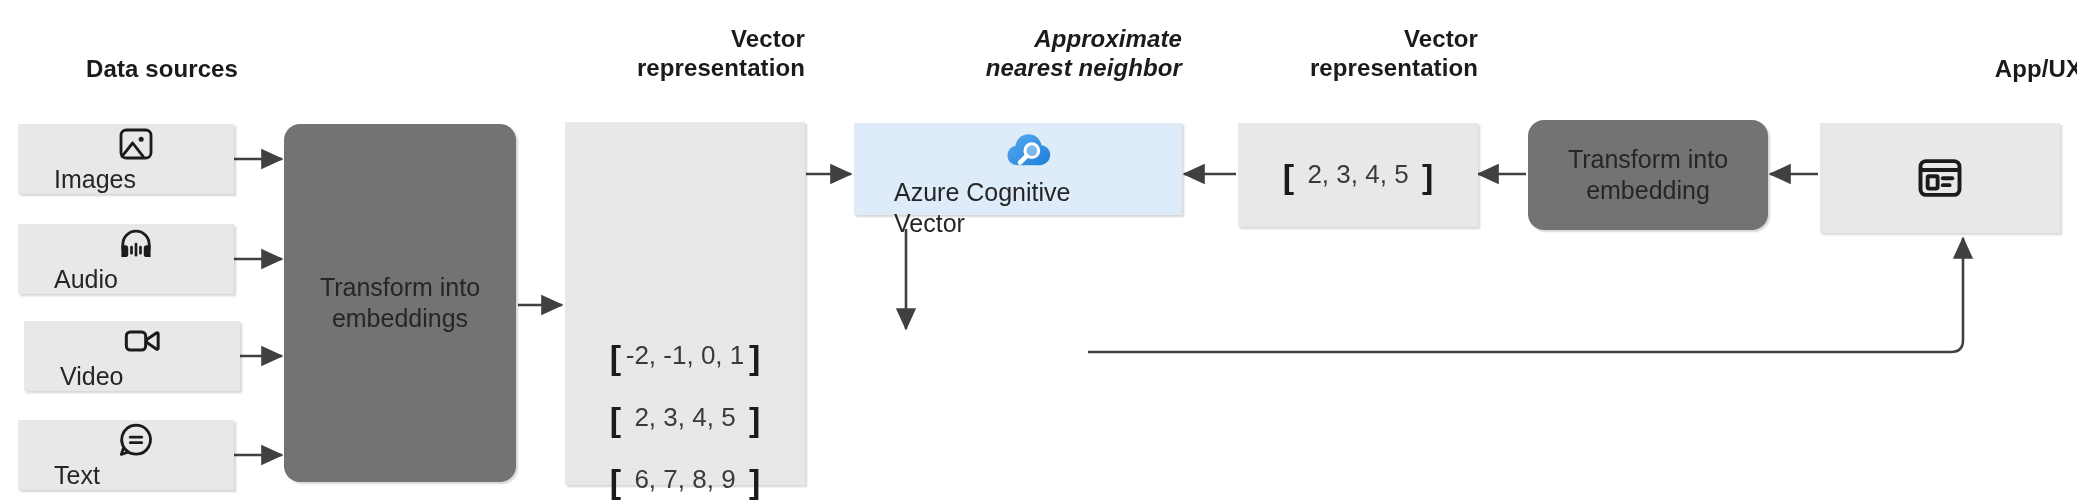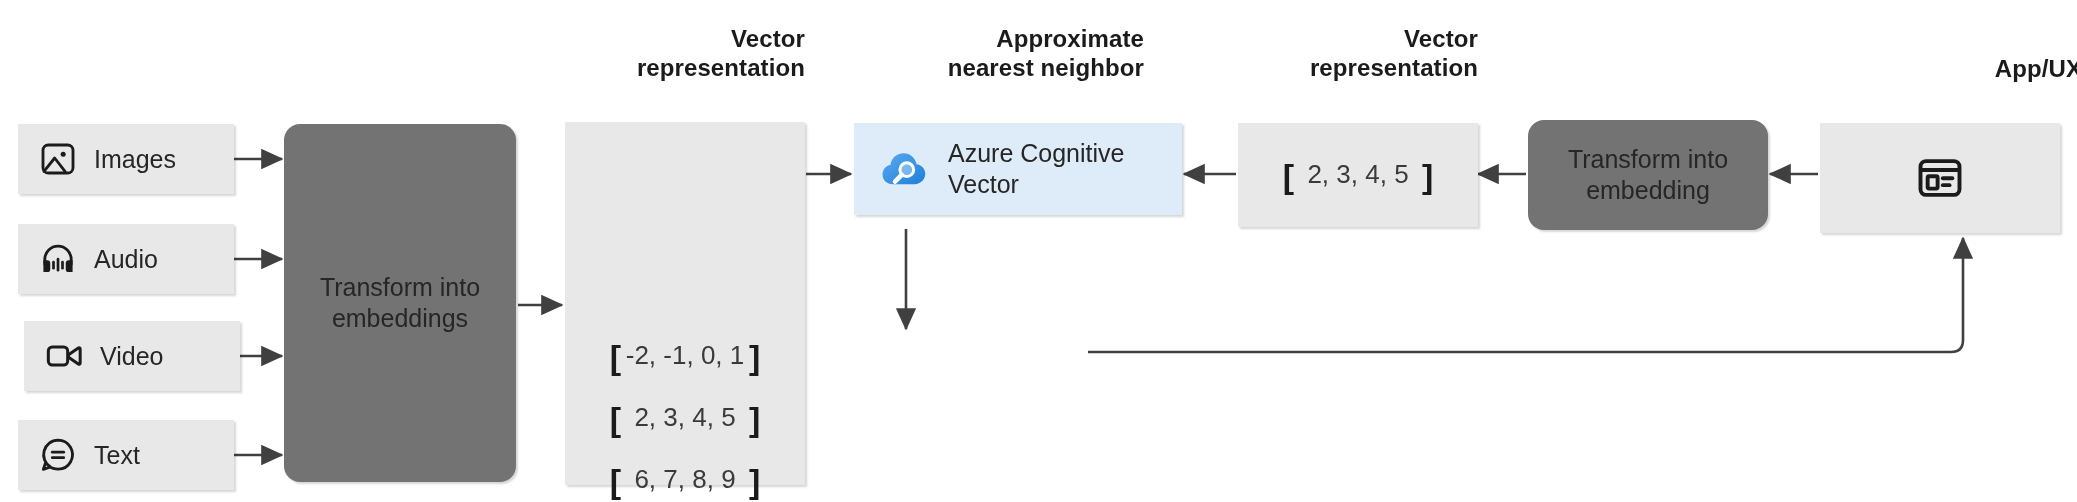--- a/index.html
+++ b/index.html
@@ -12,21 +12,21 @@
        text-align:right;color:#1b1b1b;letter-spacing:.1px;}
 
   .node{position:absolute;box-sizing:border-box;background:#e8e8e8;
         box-shadow:2px 2px 2px rgba(0,0,0,.16);}
   .node.blue{background:#deebf8;}
   .node.yellow{background:#737373;border-radius:16px;}
 
   .label{font-size:25px;line-height:31px;color:#262626;font-weight:400;}
   .centered{position:absolute;inset:0;display:flex;align-items:center;
             justify-content:center;text-align:center;}
-  .row{position:absolute;inset:0;display:flex;align-items:center;}
+  .row{position:absolute;inset:0;display:flex;flex-direction:column;}
   .ico{flex:0 0 auto;display:flex;align-items:center;justify-content:center;}
 
   .vecbox{position:absolute;left:0;right:0;display:flex;align-items:center;
           justify-content:center;font-size:26px;color:#3a3a3a;}
   .brk{font-size:34px;font-weight:bold;color:#1b1b1b;line-height:0;
        position:relative;top:1px;}
   .nums{display:inline-block;min-width:128px;text-align:center;}
 
   svg.wires{position:absolute;left:0;top:0;width:2077px;height:502px;
             pointer-events:none;}
@@ -50,27 +50,28 @@
     </g>
     <line x1="518" y1="305" x2="562" y2="305" stroke="#404040" stroke-width="2.6" marker-end="url(#ah)"></line>
     <line x1="806" y1="174" x2="851" y2="174" stroke="#404040" stroke-width="2.6" marker-end="url(#ah)"></line>
     <line x1="906" y1="229" x2="906" y2="329" stroke="#404040" stroke-width="2.6" marker-end="url(#ah)"></line>
     <line x1="1236" y1="174" x2="1184" y2="174" stroke="#404040" stroke-width="2.6" marker-end="url(#ah)"></line>
     <line x1="1526" y1="174" x2="1478" y2="174" stroke="#404040" stroke-width="2.6" marker-end="url(#ah)"></line>
     <line x1="1818" y1="174" x2="1770" y2="174" stroke="#404040" stroke-width="2.6" marker-end="url(#ah)"></line>
     <path d="M1088 352 L1951 352 Q1963 352 1963 340 L1963 238" stroke="#404040" stroke-width="2.6" fill="none" marker-end="url(#ah)"></path>
   </svg>
 
+  <div class="hdr" style="left:18px;top:54px;width:220px;">Data sources</div>
 
   <div class="hdr" style="left:565px;top:24px;width:240px;">
     <div>Vector</div>
     <div>representation</div>
   </div>
 
-  <div class="hdr" style="left:816px;top:24px;width:328px;">
+  <div class="hdr" style="left:854px;top:24px;width:328px;font-style:italic;">
     <div>Approximate</div>
     <div>nearest neighbor</div>
   </div>
 
   <div class="hdr" style="left:1238px;top:24px;width:240px;">
     <div>Vector</div>
     <div>representation</div>
   </div>
 
   <div class="hdr" style="left:1870px;top:54px;width:212px;">App/UX</div>

